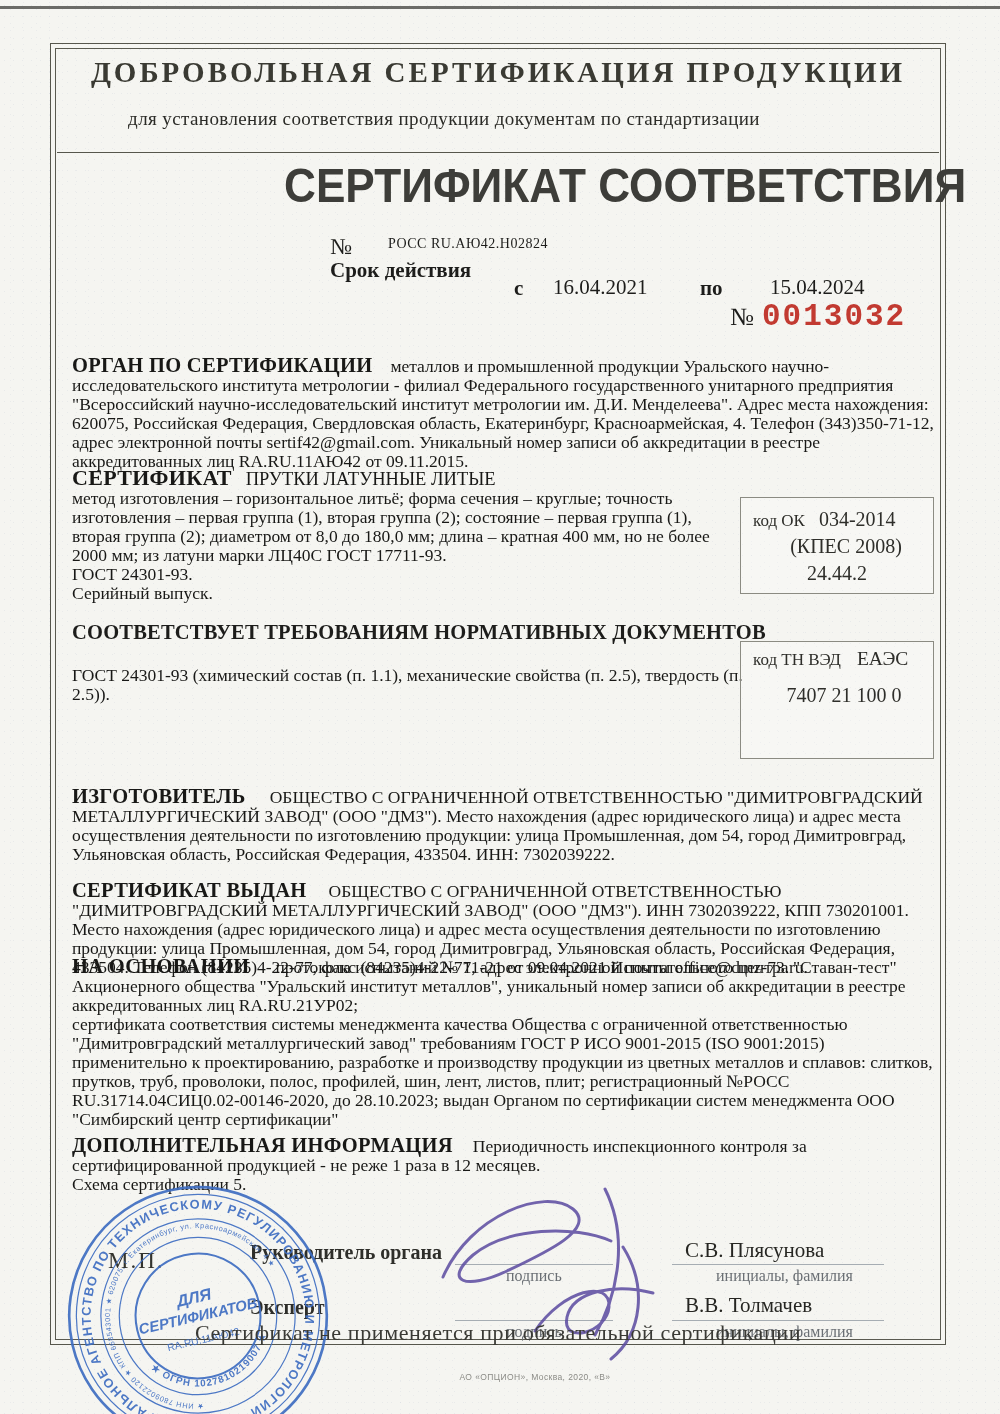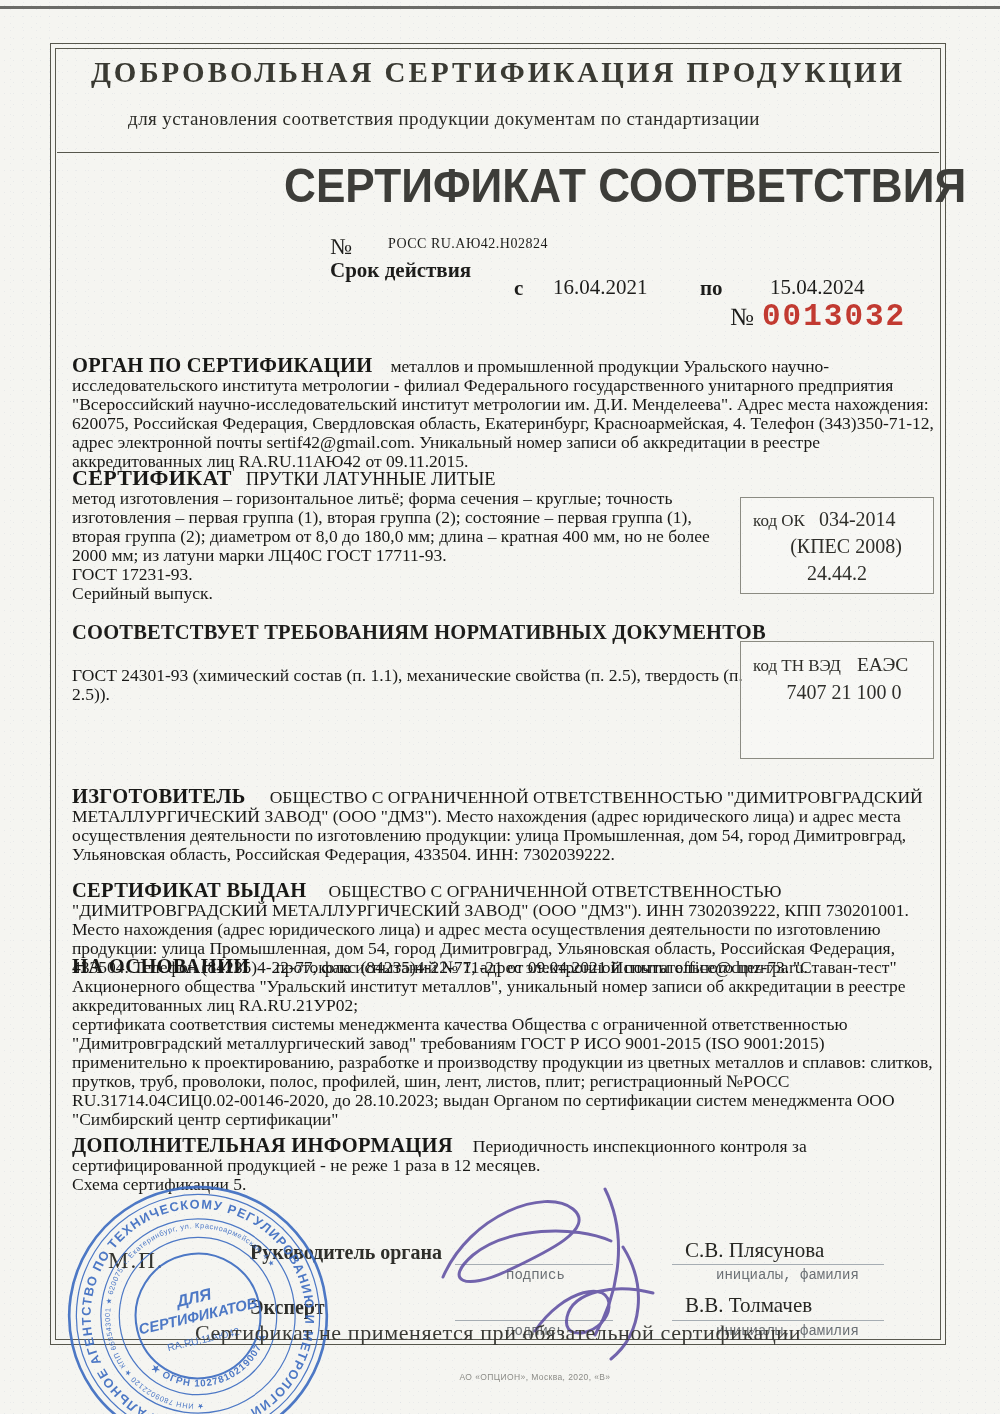--- a/index.html
+++ b/index.html
@@ -48,29 +48,29 @@
   .p-issued{left:72px;top:863px;width:870px;}
   .p-basis{left:72px;top:957px;width:870px;}
   .p-add{left:72px;top:1136px;width:868px;}
 
   .code-box{border:1.1px solid #8b8b82;color:#2e2e2a;background:rgba(255,255,255,.25);}
   .box-ok{left:740px;top:497px;width:194px;height:97px;padding:10px 12px 0 12px;box-sizing:border-box;}
   .box-ok .l1{font-size:17px;}
   .box-ok .l1 .val{font-size:20px;margin-left:14px;}
   .box-ok .l2{font-size:20px;text-align:center;margin-top:4px;padding-left:18px;}
   .box-ok .l3{font-size:20px;text-align:center;margin-top:4px;}
-  .box-tnved{left:740px;top:641px;width:194px;height:118px;padding:12px 12px 0 12px;box-sizing:border-box;}
+  .box-tnved{left:740px;top:641px;width:194px;height:118px;padding:6px 12px 0 12px;box-sizing:border-box;}
   .box-tnved .l1{font-size:17px;}
   .box-tnved .l1 .val{font-size:19.5px;margin-left:16px;}
-  .box-tnved .l2{font-size:20px;text-align:center;margin-top:5px;padding-left:14px;}
+  .box-tnved .l2{font-size:20px;text-align:center;margin-top:14px;padding-left:14px;}
 
   .sig-label{font-size:20px;font-weight:600;color:#2e2e2a;}
   .sig-name{font-size:21px;color:#262622;}
   .sig-rule{height:0;border-top:1.1px solid #a6adb3;}
-  .sig-cap{font-family:Liberation Mono, monospace;font-size:14px;color:#6a6f74;}
+  .sig-cap{font-family:Liberation Serif, serif;font-size:16px;color:#6a6f74;}
   .mp{left:108px;top:1248px;font-size:23px;letter-spacing:2px;color:#33332e;}
 
   .stamp-wrap{left:60px;top:1178px;width:276px;height:276px;transform:rotate(-13deg);opacity:.92;}
   .sig-ink{left:415px;top:1185px;width:470px;height:180px;}
 
   .disclaimer{left:57px;top:1320px;width:882px;text-align:center;font-size:22px;
     letter-spacing:.6px;color:#3a3a35;}
   .imprint{left:300px;top:1372px;width:470px;text-align:center;
     font-family:"Liberation Sans",sans-serif;font-size:8.5px;color:#8b8b86;letter-spacing:.4px;}
 </style>
@@ -101,21 +101,21 @@
   <span class="abs term-to">15.04.2024</span>
 
   <span class="abs formno-label">№</span>
   <span class="abs formno-value">0013032</span>
 
   <p class="abs body-p p-organ"><b class="sh">ОРГАН ПО СЕРТИФИКАЦИИ</b><span class="gap"></span><span>металлов и промышленной продукции Уральского научно-исследовательского института метрологии - филиал Федерального государственного унитарного предприятия "Всероссийский научно-исследовательский институт метрологии им. Д.И. Менделеева". Адрес места нахождения: 620075, Российская Федерация, Свердловская область, Екатеринбург, Красноармейская, 4. Телефон (343)350-71-12, адрес электронной почты sertif42@gmail.com. Уникальный номер записи об аккредитации в реестре аккредитованных лиц RA.RU.11АЮ42 от 09.11.2015.</span></p>
 
   <div class="abs body-p p-product">
     <div><b class="sh" style="font-size:22px">СЕРТИФИКАТ</b><span class="gap" style="width:14px"></span><span class="name">ПРУТКИ ЛАТУННЫЕ ЛИТЫЕ</span></div>
     <div class="desc">метод изготовления – горизонтальное литьё; форма сечения – круглые; точность изготовления – первая группа (1), вторая группа (2); состояние – первая группа (1), вторая группа (2); диаметром от 8,0 до 180,0 мм; длина – кратная 400 мм, но не более 2000 мм; из латуни марки ЛЦ40С ГОСТ 17711-93.</div>
-    <div>ГОСТ 17231-93.</div>
+    <div>ГОСТ 24301-93.</div>
     <div>Серийный выпуск.</div>
   </div>
 
   <div class="abs code-box box-ok">
     <div class="l1"><span>код ОК</span><span class="val">034-2014</span></div>
     <div class="l2">(КПЕС 2008)</div>
     <div class="l3">24.44.2</div>
   </div>
 
   <div class="abs p-conf-h">СООТВЕТСТВУЕТ ТРЕБОВАНИЯМ НОРМАТИВНЫХ ДОКУМЕНТОВ</div>

